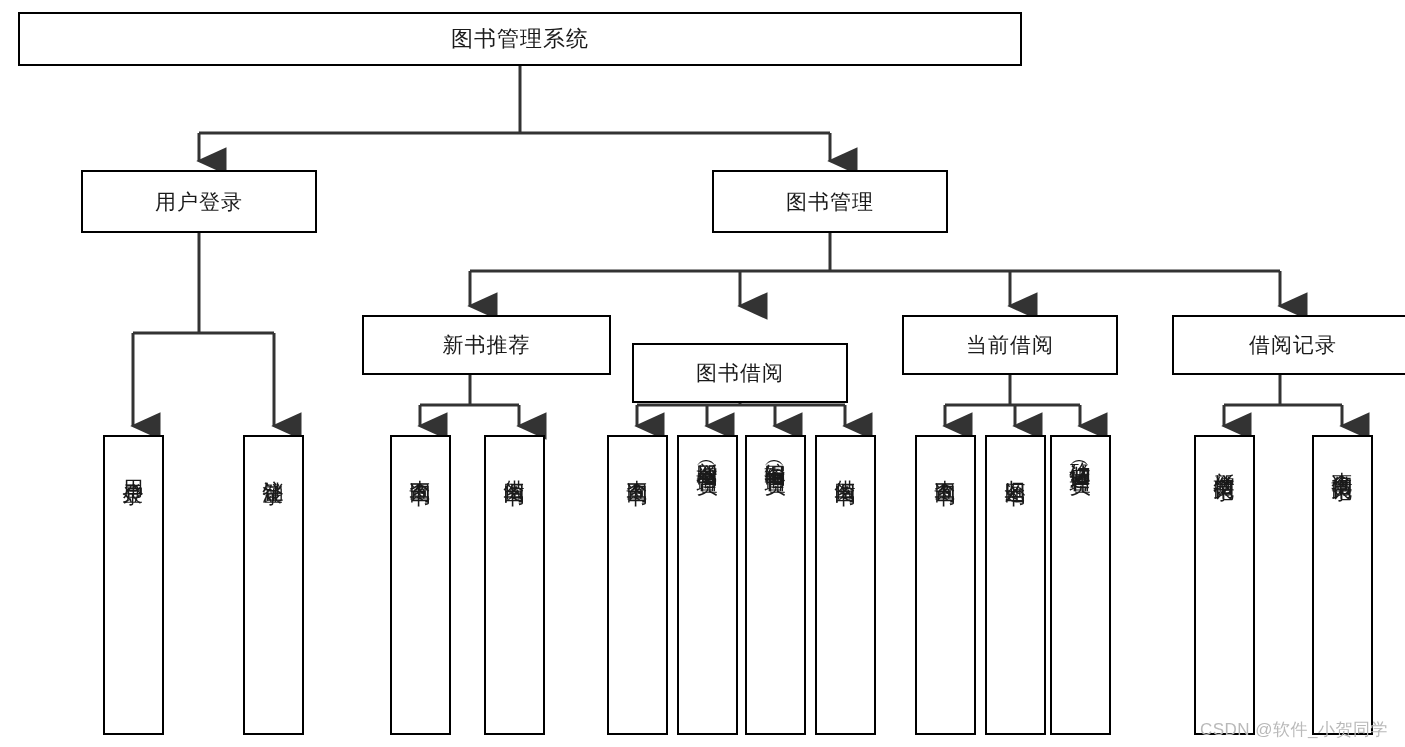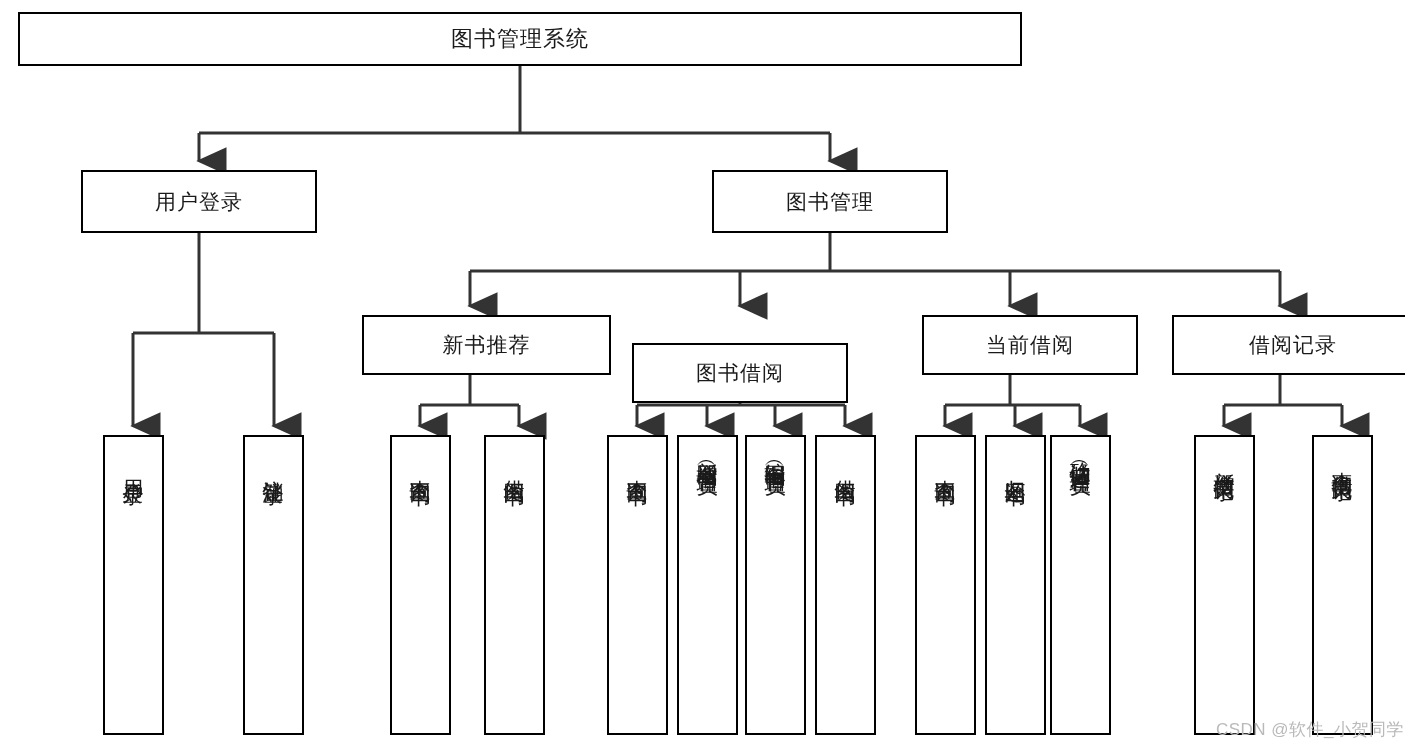--- a/index.html
+++ b/index.html
@@ -52,21 +52,21 @@
   .node.vert > span {
     writing-mode: vertical-rl;
     text-orientation: upright;
     display: block;
   }
   #root-node {
     font-size: 22px;
   }
   #watermark {
     position: absolute;
-    right: 1px;
+    right: 17px;
     bottom: 6px;
     font-size: 17px;
     color: #b9b9b9;
     white-space: nowrap;
     letter-spacing: 0.5px;
     margin-left: 6px;
   }
 </style>
 </head>
 <body>
@@ -128,21 +128,21 @@
   <div class="node horiz" id="root-node" style="left:18px; top:12px; width:1004px; height:54px;">图书管理系统</div>
 
   <div class="node horiz" style="left:81px; top:170px; width:236px; height:63px;">用户登录</div>
 
   <div class="node horiz" style="left:712px; top:170px; width:236px; height:63px;">图书管理</div>
 
   <div class="node horiz" style="left:362px; top:315px; width:249px; height:60px;">新书推荐</div>
 
   <div class="node horiz" style="left:632px; top:315px; width:216px; height:60px;margin-top:28px;">图书借阅</div>
 
-  <div class="node horiz" style="left:902px; top:315px; width:216px; height:60px;margin-left:20px;">当前借阅</div>
+  <div class="node horiz" style="left:902px; top:315px; width:216px; height:60px;">当前借阅</div>
 
   <div class="node horiz" style="left:1172px; top:315px; width:242px; height:60px;">借阅记录</div>
 
   <div class="node vert" style="left:103px; top:435px; width:61px; height:300px;">
     <span>用户登录</span>
   </div>
 
   <div class="node vert" style="left:243px; top:435px; width:61px; height:300px;">
     <span>注销登录</span>
   </div>

